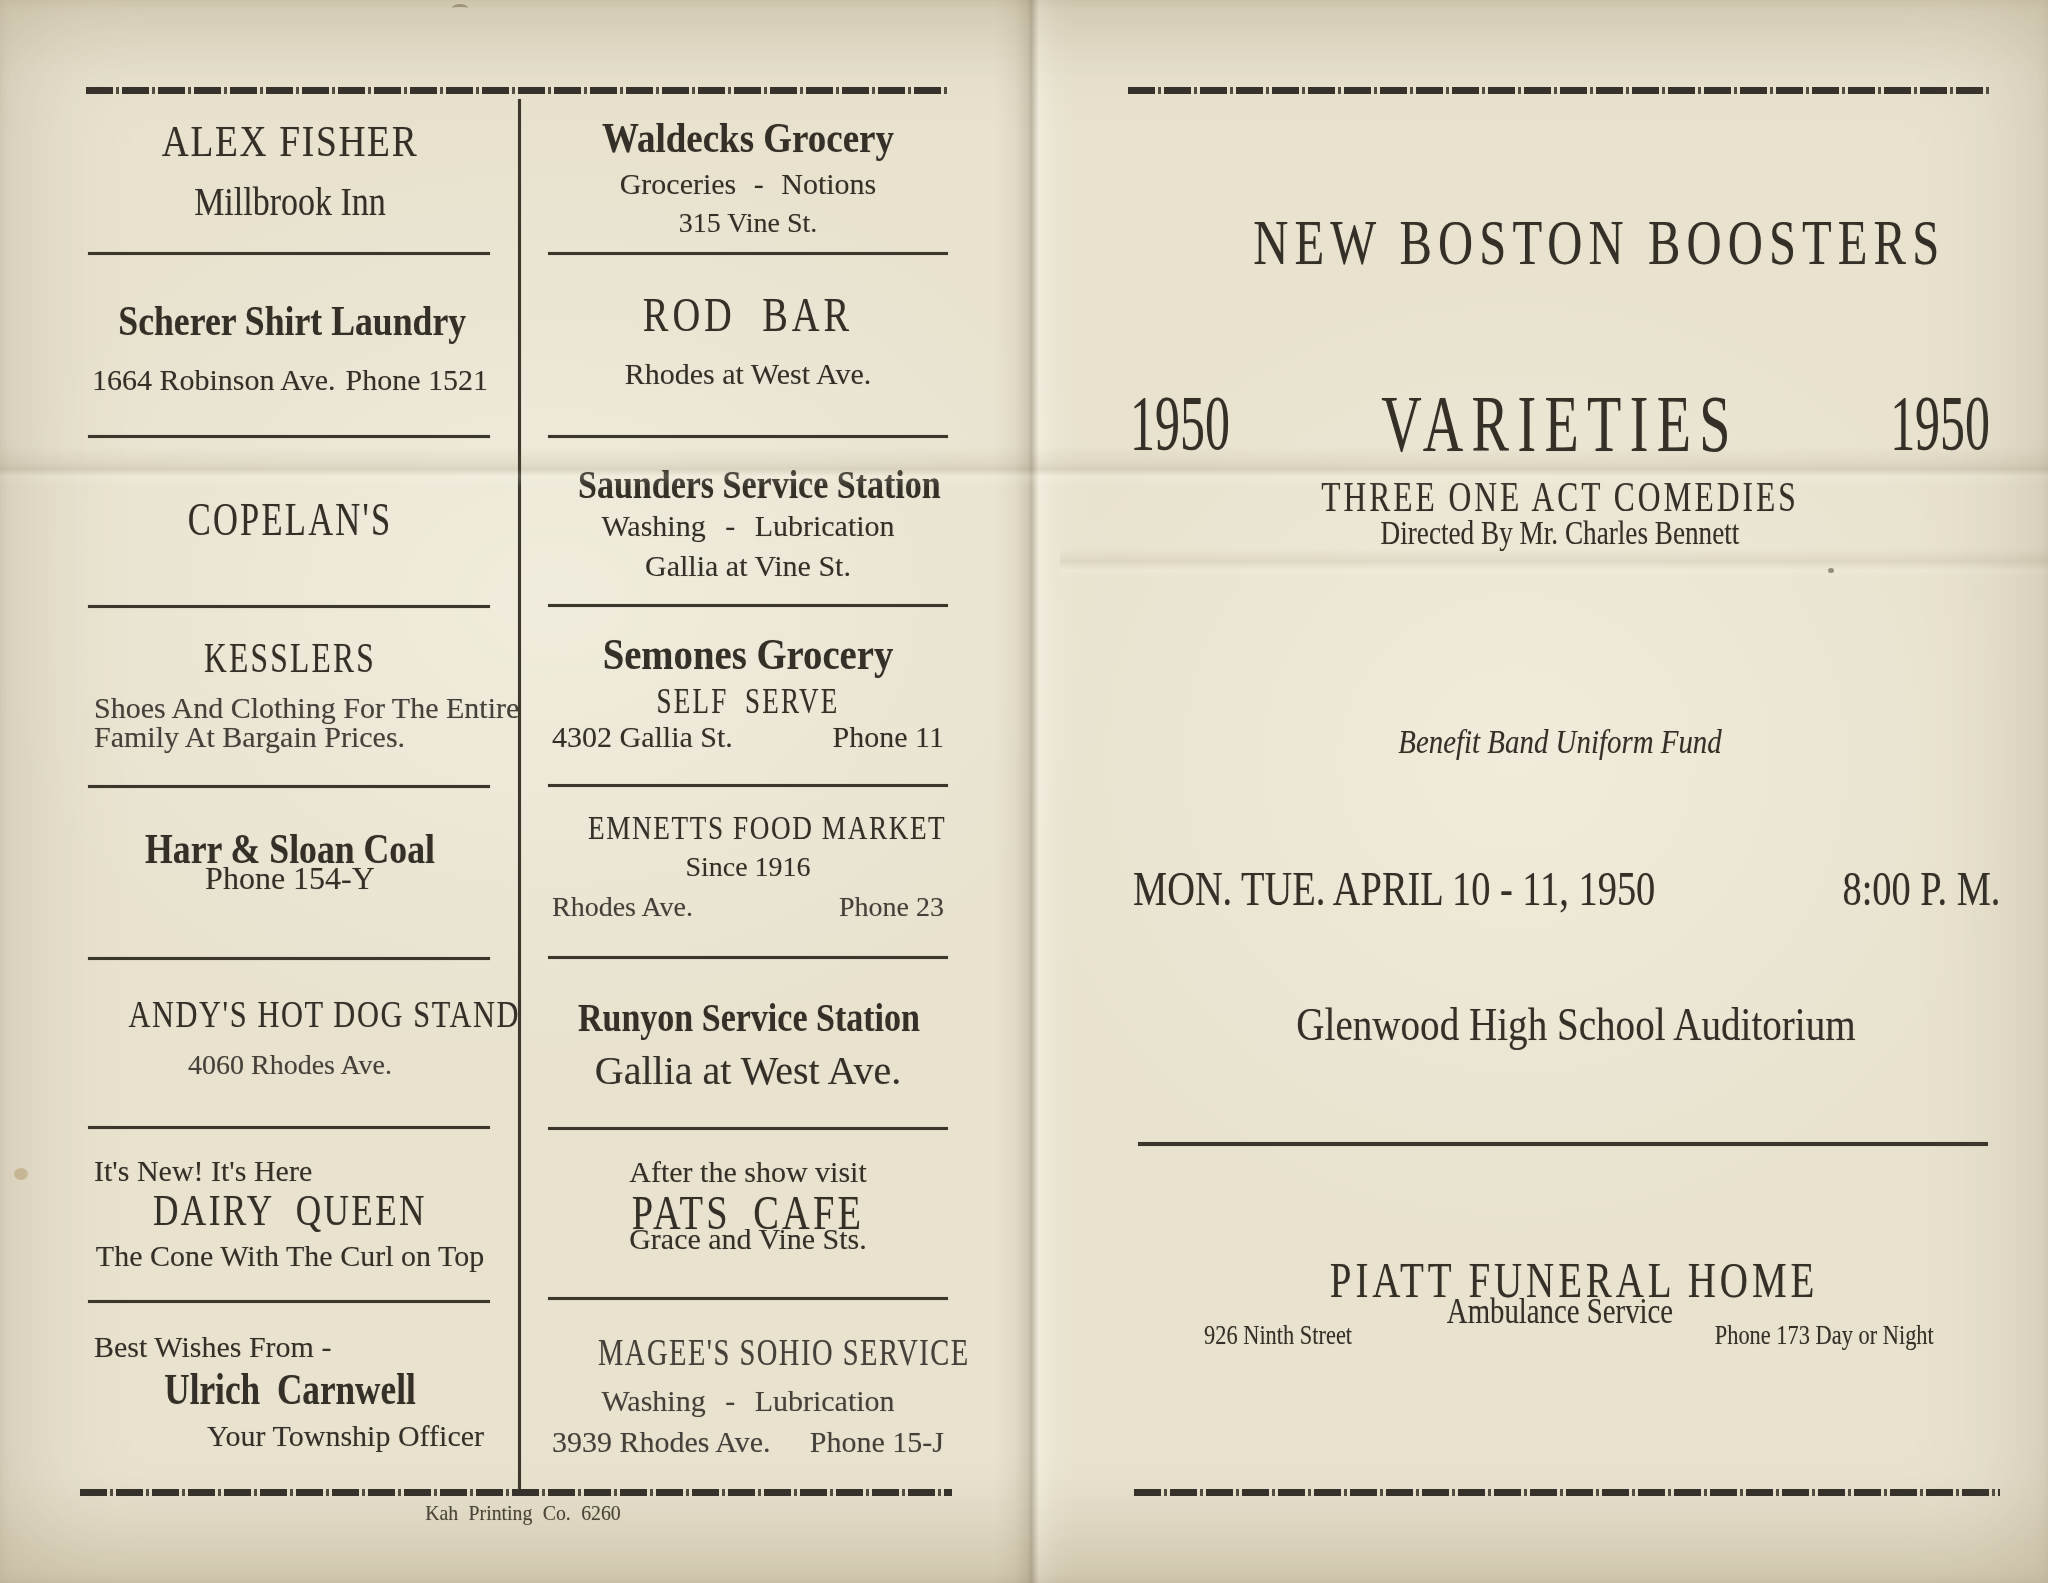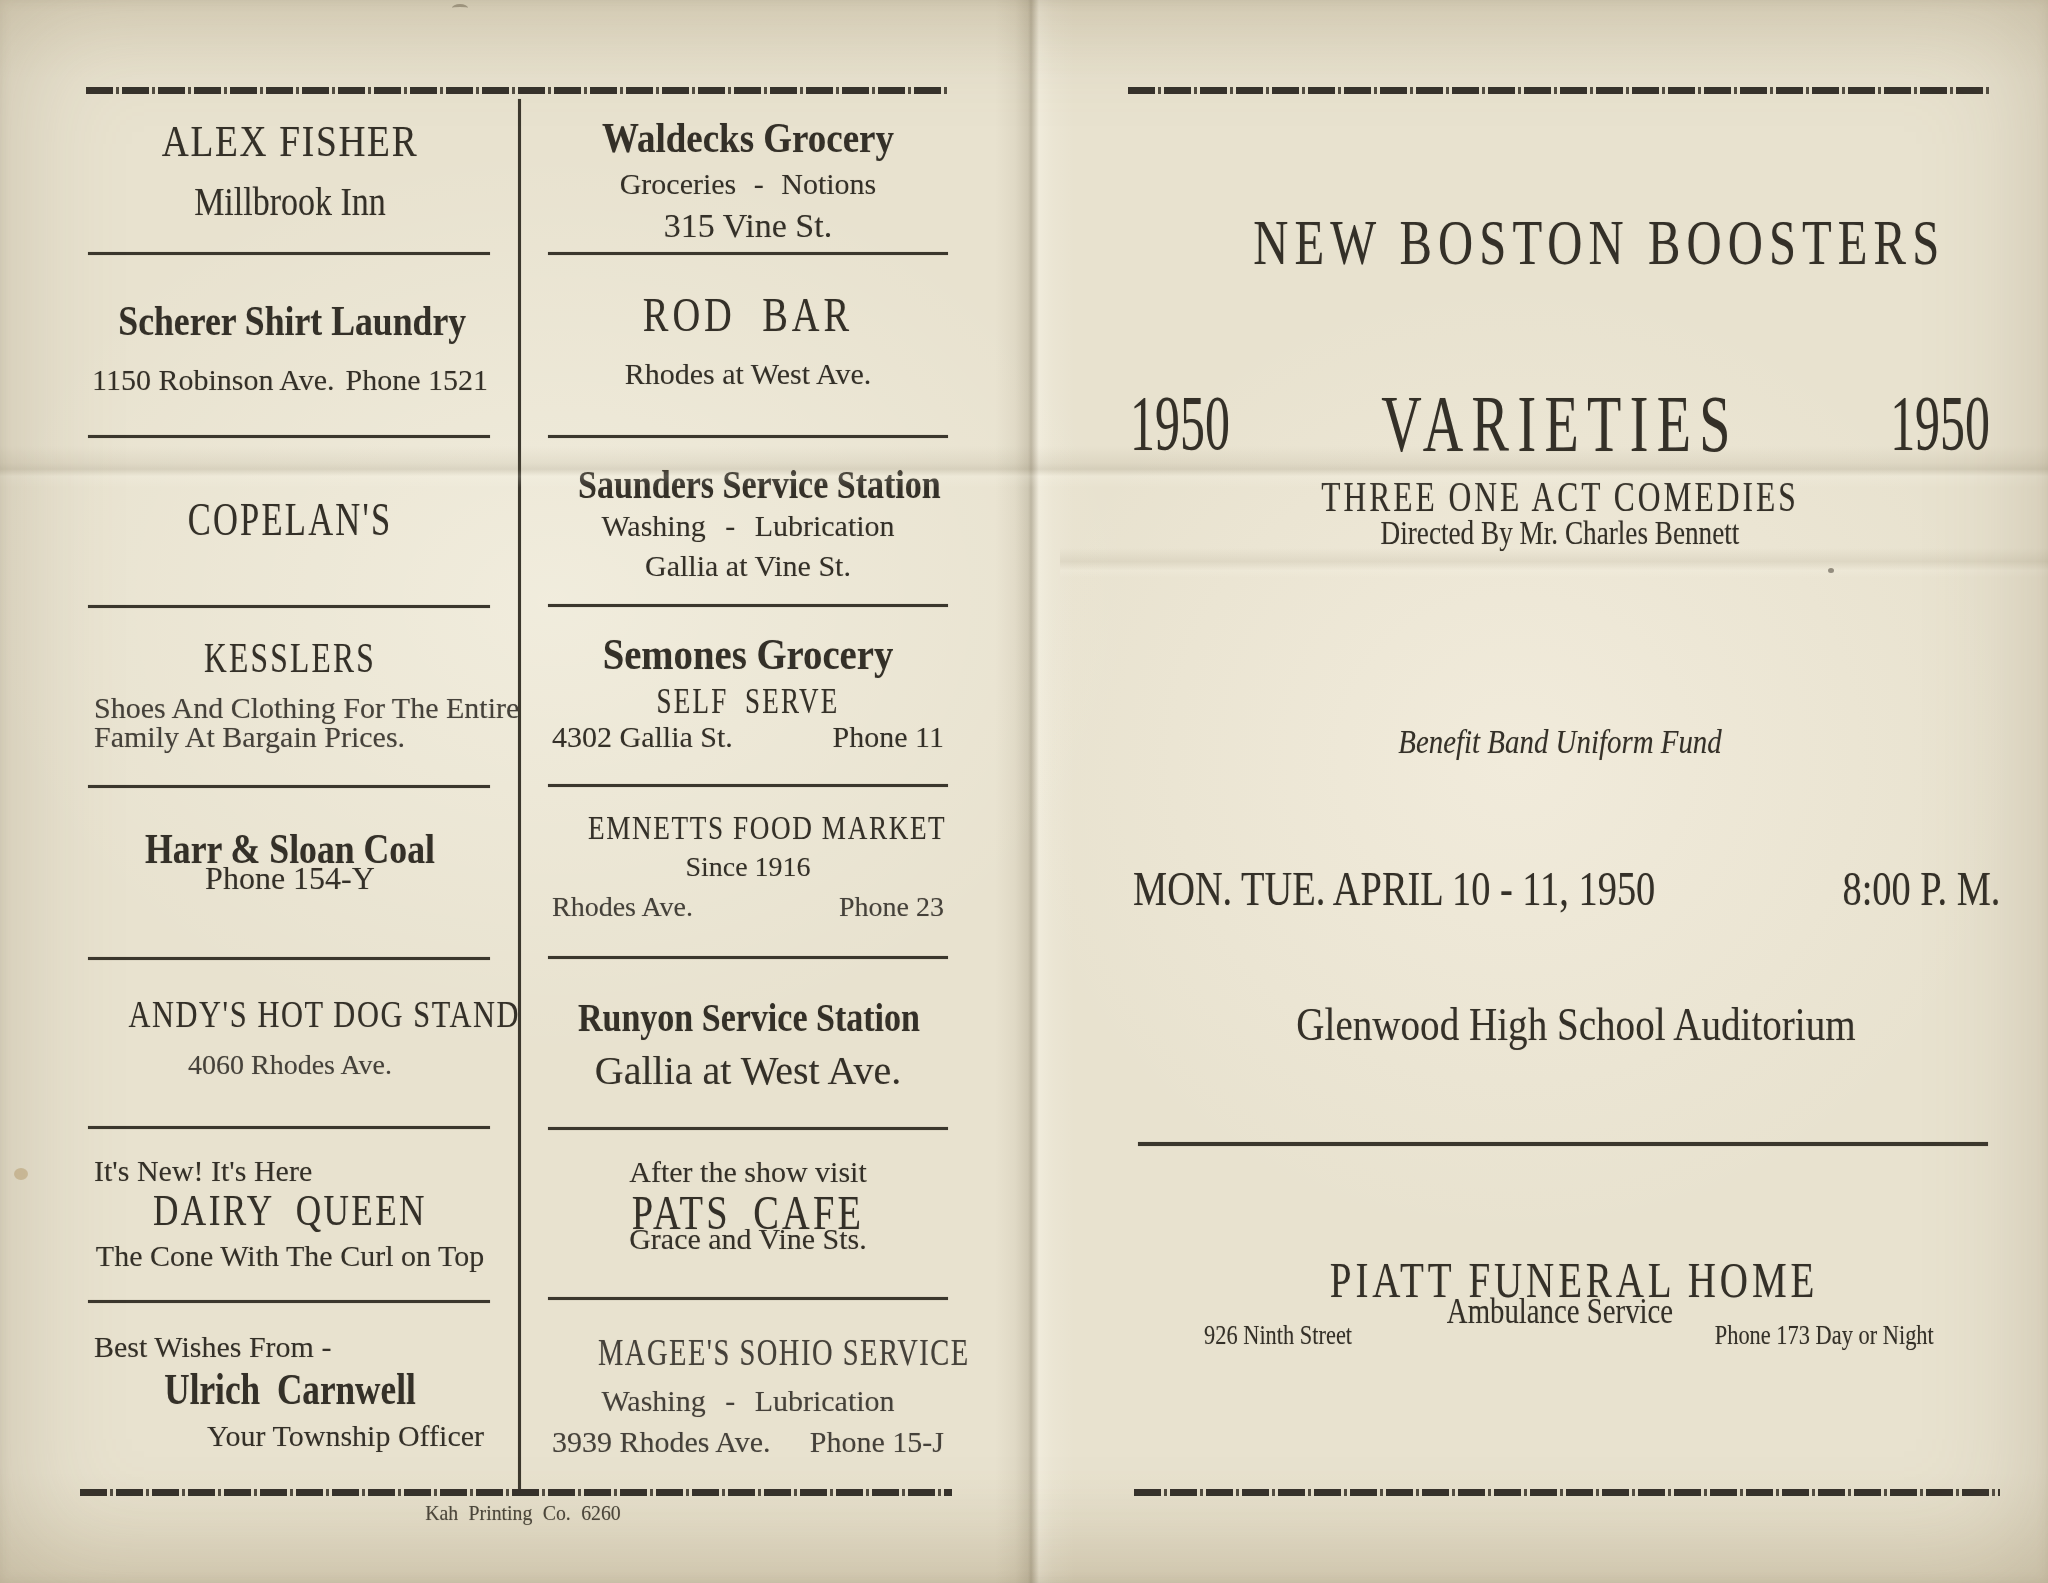--- a/index.html
+++ b/index.html
@@ -68,21 +68,21 @@
   <section>
     <div class="deco" style="left:86px;top:87px;width:864px;"></div>
     <div class="vline"></div>
 
     <div class="ln c1 cx85" style="top:120px;font-size:44px;letter-spacing:2px;">ALEX FISHER</div>
     <div class="ln c1 cx85" style="top:182px;font-size:40px;">Millbrook Inn</div>
     <div class="rule c1r" style="top:252px;"></div>
 
     <div class="ln c1 b cx85" style="top:300px;font-size:42px;">Scherer Shirt Laundry</div>
     <div class="ln c1 row" style="top:365px;font-size:30px;">
-      <span>1150 Robinson Ave.</span>
+      <span>1664 Robinson Ave.</span>
       <span>Phone 1521</span>
     </div>
     <div class="rule c1r" style="top:435px;"></div>
 
     <div class="ln c1 cx75" style="top:497px;font-size:46px;letter-spacing:3px;">COPELAN'S</div>
     <div class="rule c1r" style="top:605px;"></div>
 
     <div class="ln c1 cx75" style="top:637px;font-size:42px;letter-spacing:3px;">KESSLERS</div>
     <div class="ln c1 al soft" style="top:693px;font-size:30px;">Shoes And Clothing For The Entire</div>
     <div class="ln c1 al soft" style="top:722px;font-size:30px;">Family At Bargain Prices.</div>
@@ -100,21 +100,21 @@
     <div class="ln c1 ws14 cx8" style="top:1189px;font-size:44px;letter-spacing:3px;">DAIRY QUEEN</div>
     <div class="ln c1" style="top:1241px;font-size:30px;">The Cone With The Curl on Top</div>
     <div class="rule c1r" style="top:1300px;"></div>
 
     <div class="ln c1 al" style="top:1332px;font-size:30px;">Best Wishes From -</div>
     <div class="ln c1 b ws10 cx8" style="top:1368px;font-size:44px;">Ulrich Carnwell</div>
     <div class="ln c1 ar" style="top:1421px;font-size:30px;">Your Township Officer</div>
 
     <div class="ln c2 b cx88" style="top:117px;font-size:42px;">Waldecks Grocery</div>
     <div class="ln c2 ws10" style="top:169px;font-size:30px;">Groceries  -  Notions</div>
-    <div class="ln c2" style="top:209px;font-size:34px;">315 Vine St.</div>
+    <div class="ln c2" style="top:209px;font-size:28px;">315 Vine St.</div>
     <div class="rule c2r" style="top:252px;"></div>
 
     <div class="ln c2 ws16 cx8" style="top:291px;font-size:48px;letter-spacing:5px;">ROD BAR</div>
     <div class="ln c2" style="top:359px;font-size:30px;">Rhodes at West Ave.</div>
     <div class="rule c2r" style="top:435px;"></div>
 
     <div class="ln c2 b cx85" style="top:465px;font-size:40px;">Saunders Service Station</div>
     <div class="ln c2 ws12" style="top:511px;font-size:30px;">Washing  -  Lubrication</div>
     <div class="ln c2" style="top:551px;font-size:30px;">Gallia at Vine St.</div>
     <div class="rule c2r" style="top:604px;"></div>

